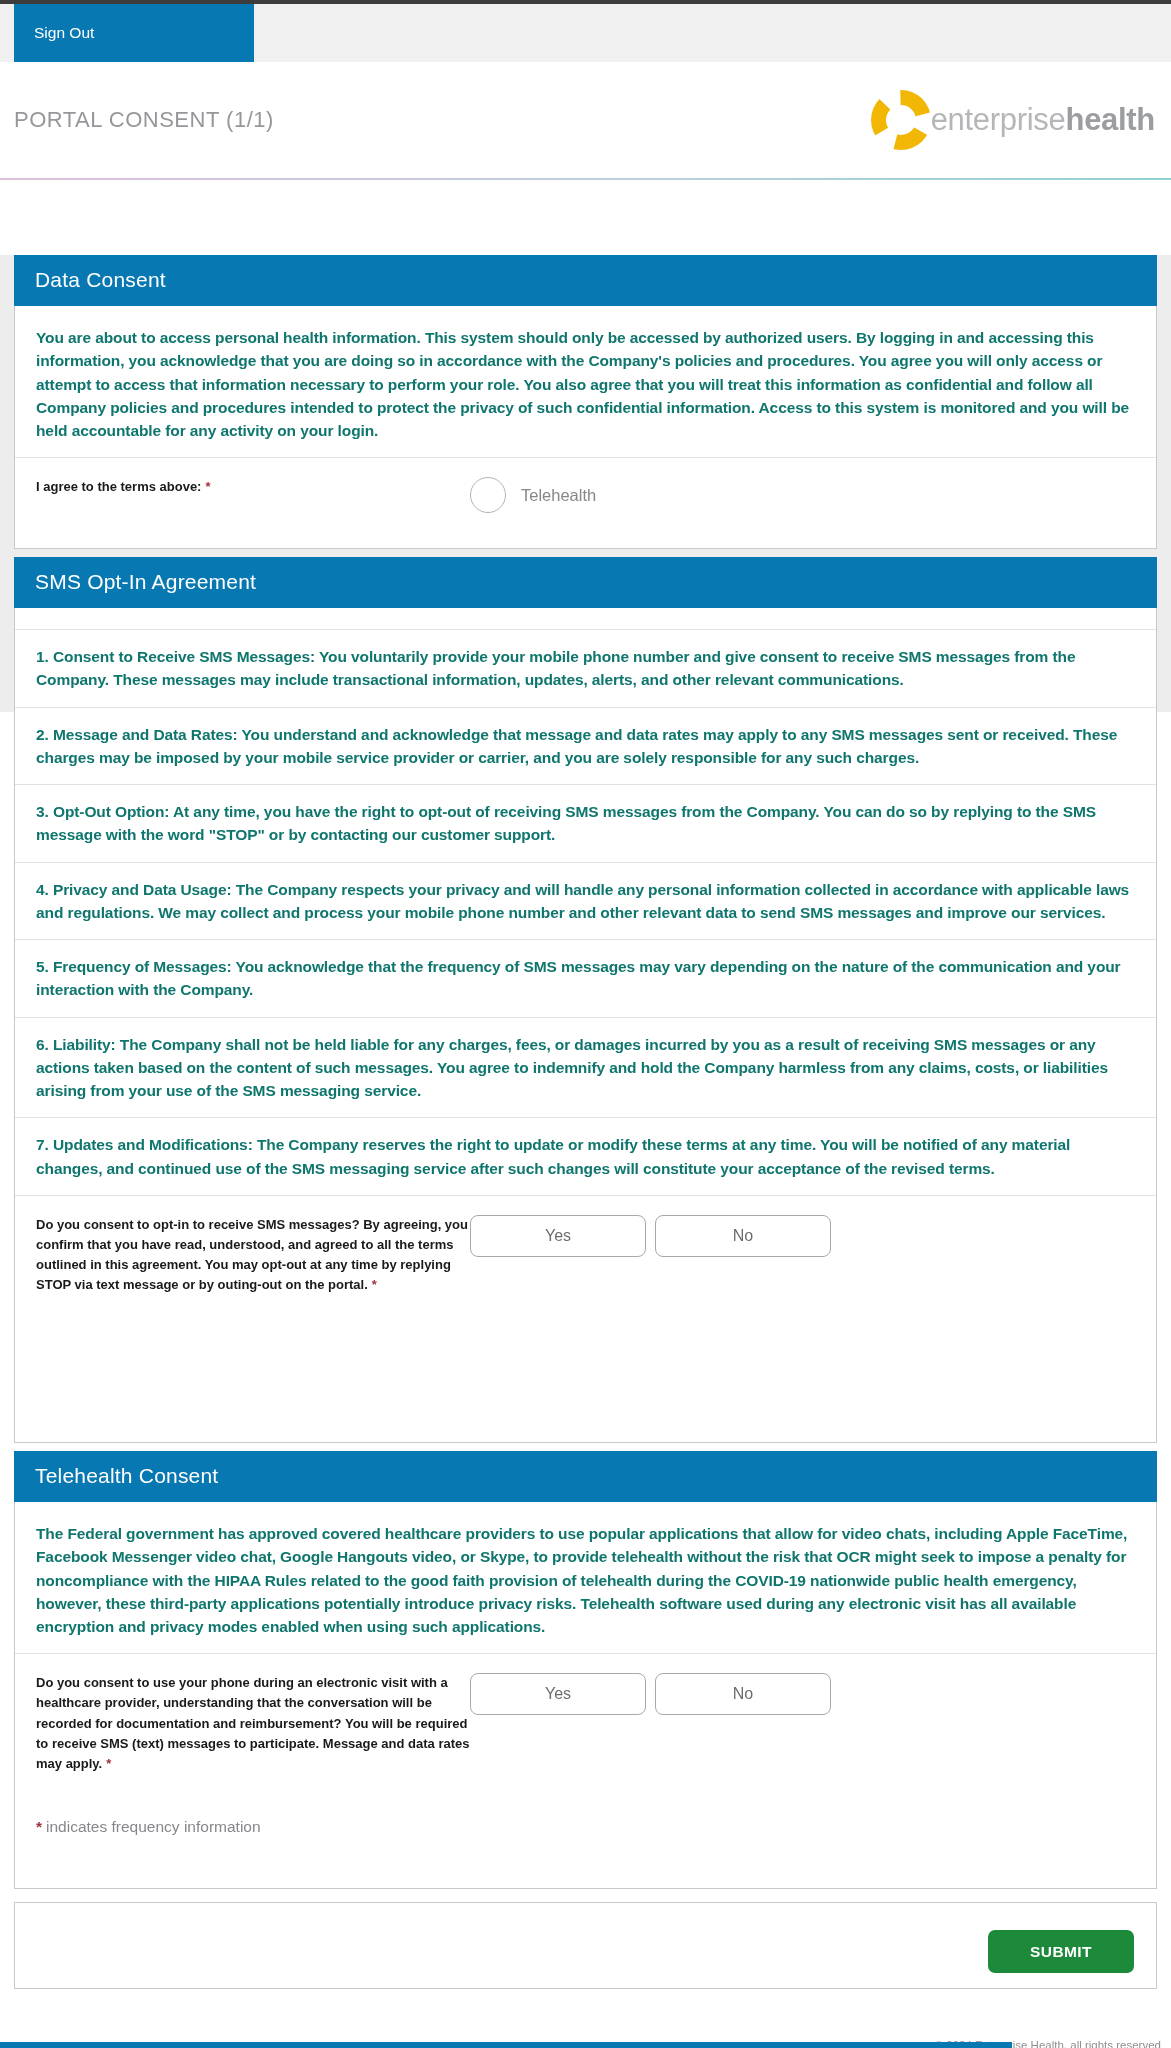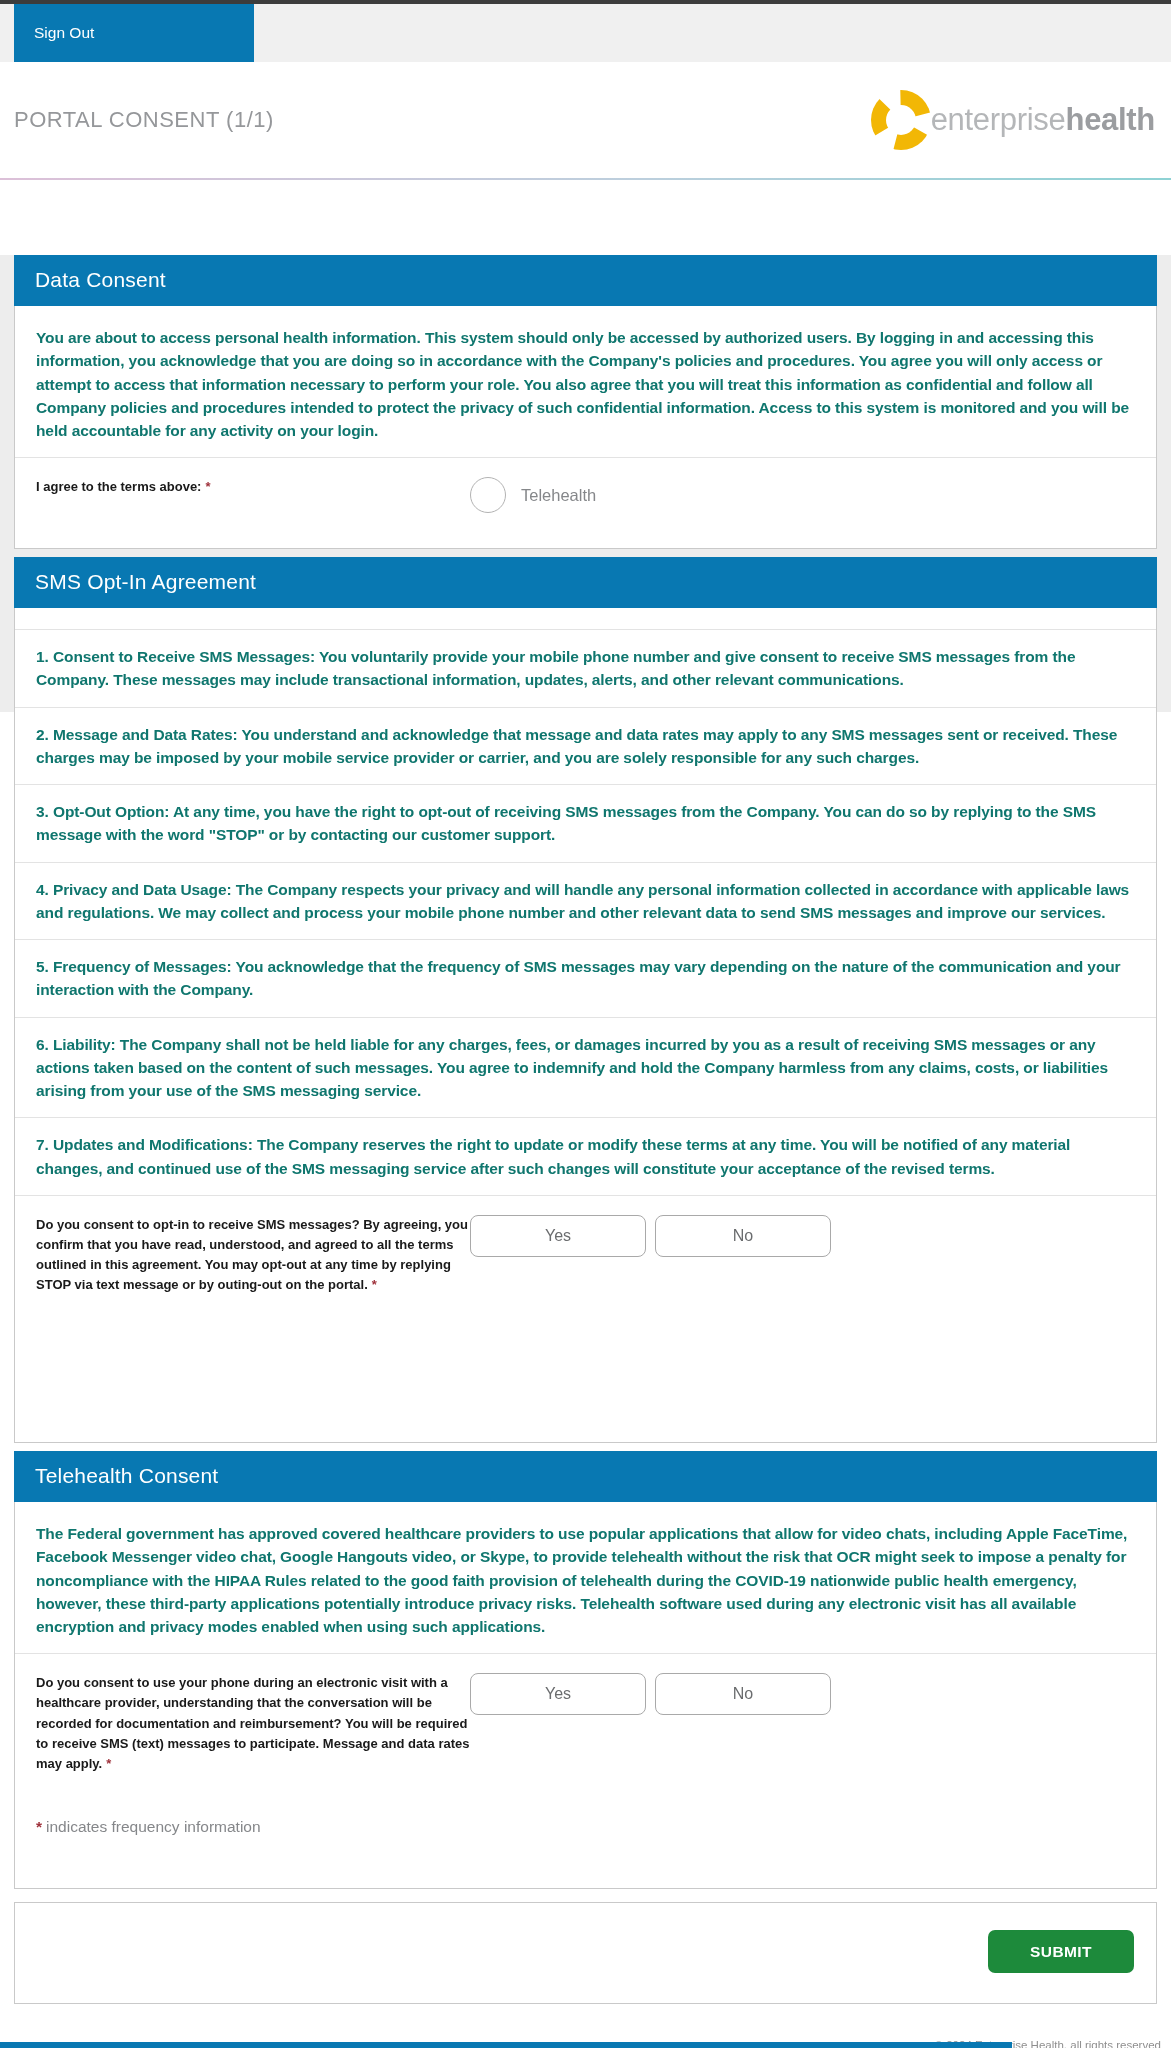--- a/index.html
+++ b/index.html
@@ -67,21 +67,21 @@
     display: flex; align-items: center; justify-content: center; cursor: pointer;
     font-family: "Liberation Sans", sans-serif;
   }
   .required-note { margin: 38px 0 26px 0; font-size: 15.5px; color: #85878a; font-weight: 400; }
   .required-note .req { margin-left: 0; margin-right: 4px; }
   .min-dc { min-height: 243px; }
   .min-sms { min-height: 835px; }
   .min-th { min-height: 387px; }
   
   .submit-card {
-    margin-top: 13px; height: 102px; background: #fff; border: 1px solid #c9c9c9;
+    margin-top: 13px; height: 87px; background: #fff; border: 1px solid #c9c9c9;
     display: flex; justify-content: flex-end; align-items: flex-start; padding: 27px 22px 0 0;
   }
   .submit-btn {
     width: 146px; height: 43px; background: #1d8a3b; border: none; border-radius: 7px;
     color: #fff; font-weight: 700; font-size: 15.5px; letter-spacing: 0.4px; cursor: pointer;
     font-family: "Liberation Sans", sans-serif;
   }
   
   .copyright { position: absolute; right: 10px; bottom: -3px; font-size: 11.5px; color: #8f8f8f; }
   .footer-bar { position: absolute; left: 0; bottom: 0; width: 1012px; height: 6px; background: #0878b2; }

